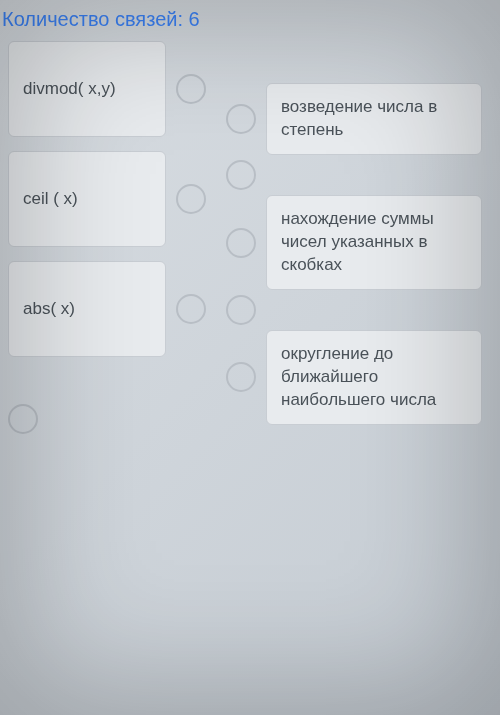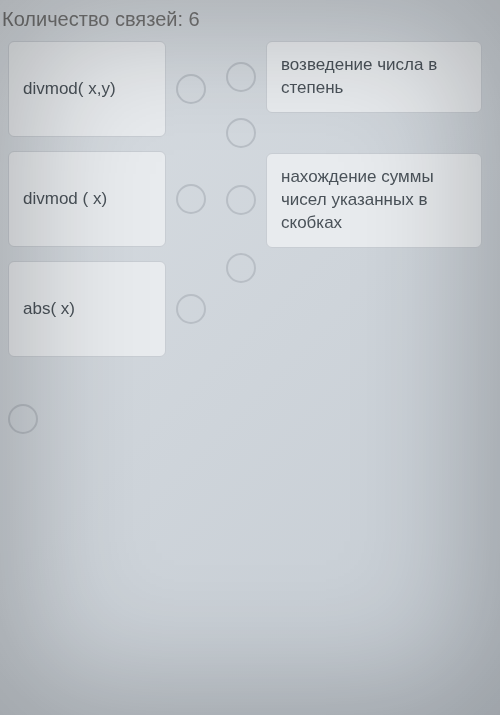--- a/index.html
+++ b/index.html
@@ -9,41 +9,42 @@
     }
     body {
       width: 500px;
       height: 715px;
       background: linear-gradient(135deg, #d8dde2 0%, #c5ccd3 100%);
       font-family: Arial, sans-serif;
       overflow: hidden;
       position: relative;
     }
     .header {
-      color: #737373;
+      color: #3b82f6;
       font-size: 20px;
       padding: 8px 15px 10px 2px;
     }
     .container {
       display: flex;
       padding: 0 8px;
       gap: 8px;
     }
     .left-col {
       display: flex;
       flex-direction: column;
       gap: 14px;
       width: 206px;
     }
     .right-col {
       display: flex;
       flex-direction: column;
       gap: 5px;
       width: 256px;
       margin-left: 4px;
+      justify-content: center;
     }
     .left-item {
       display: flex;
       align-items: center;
       gap: 10px;
       height: 96px;
     }
     .left-box {
       background: #e8ebee;
       border: 1px solid #c8cdd3;
@@ -97,21 +98,21 @@
   <div class="left-col">
     <div class="left-item">
       <div class="left-box">
         <span>divmod( x,y)</span>
       </div>
       <div class="circle"></div>
     </div>
 
     <div class="left-item">
       <div class="left-box">
-        <span>divmod ( x)</span>
+        <span>ceil ( x)</span>
       </div>
       <div class="circle"></div>
     </div>
 
     <div class="left-item">
       <div class="left-box">
         <span>abs( x)</span>
       </div>
       <div class="circle"></div>
     </div>
@@ -140,17 +141,23 @@
       <div class="right-box">
         <span>нахождение суммы чисел указанных в скобках</span>
       </div>
     </div>
 
 
     <div class="right-item">
       <div class="circle"></div>
     </div>
 
+    <div class="right-item">
+      <div class="circle"></div>
+      <div class="right-box">
+        <span>округление до ближайшего наибольшего числа</span>
+      </div>
+    </div>
   </div>
 
 </div>
 
 <div class="vignette"></div>
 
 </body></html>

